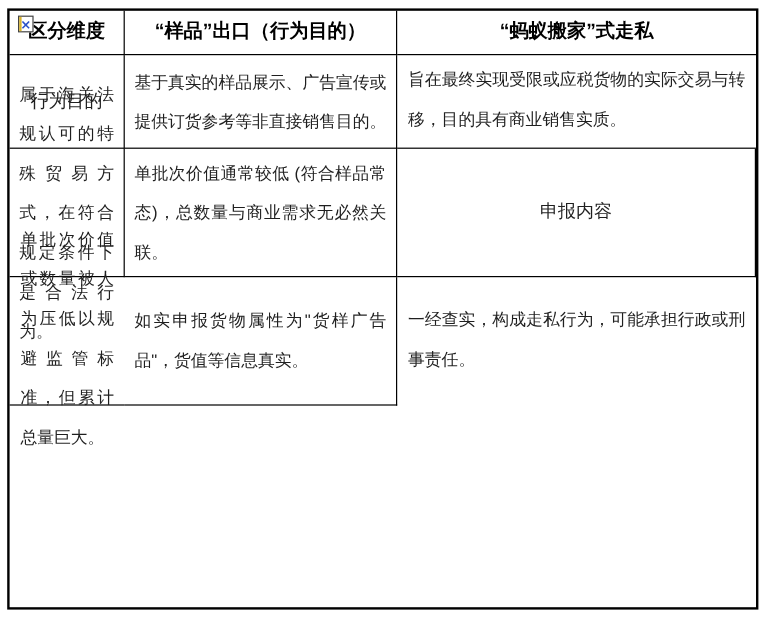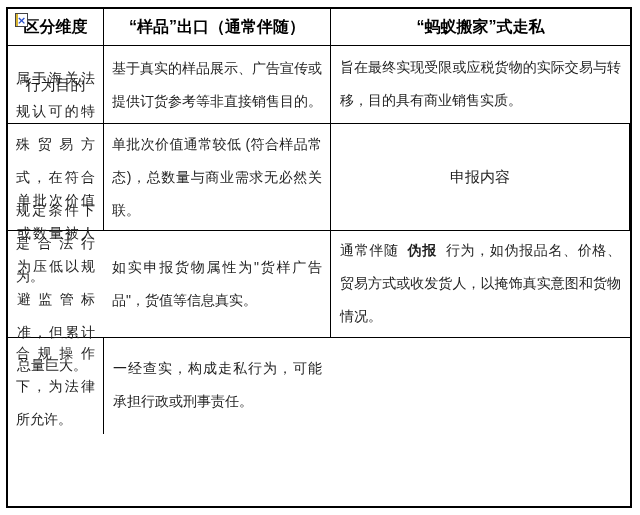--- a/index.html
+++ b/index.html
@@ -48,21 +48,21 @@
   <div class="cmp-table">
 
     <div class="cell head c1h">
       <span class="broken-img">
         <span class="bi-strip"></span>
         <span class="bi-x">×</span>
       </span>
       <span>区分维度</span>
     </div>
     <div class="cell head">
-      <span>“样品”出口（通常伴随）</span>
+      <span>“样品”出口（行为目的）</span>
     </div>
     <div class="cell head last-col">
       <span>“蚂蚁搬家”式走私</span>
     </div>
 
     <div class="cell c1">行为目的</div>
     <div class="cell c2">
       <p class="txt"><span>基于真实的样品展示、广告宣传或提供订货参考等非直接销售目的。</span></p>
     </div>
     <div class="cell c3 last-col">
@@ -77,25 +77,19 @@
       <p class="txt"><span>单批次价值通常较低 (符合样品常态)，总数量与商业需求无必然关联。</span></p>
     </div>
     <div class="cell c1">申报内容</div>
 
     <div class="cell c3 last-col">
       <p class="txt"><span>单批次价值或数量被人为压低以规避监管标准，但累计总量巨大。</span></p>
     </div>
     <div class="cell c2">
       <p class="txt"><span>如实申报货物属性为"货样广告品"，货值等信息真实。</span></p>
     </div>
-    <div class="cell c3 last-col">
-      <p class="txt"><span>通常伴随 </span><span class="b">伪报</span><span> 行为，如伪报品名、价格、贸易方式或收发货人，以掩饰真实意图和货物情况。</span></p>
-    </div>
 
-    <div class="cell c2 last-row">
-      <p class="txt"><span>合规操作下，为法律所允许。</span></p>
-    </div>
     <div class="cell c3 last-col last-row">
       <p class="txt"><span>一经查实，构成走私行为，可能承担行政或刑事责任。</span></p>
     </div>
 
   </div>
 </div>
 
 </body></html>

